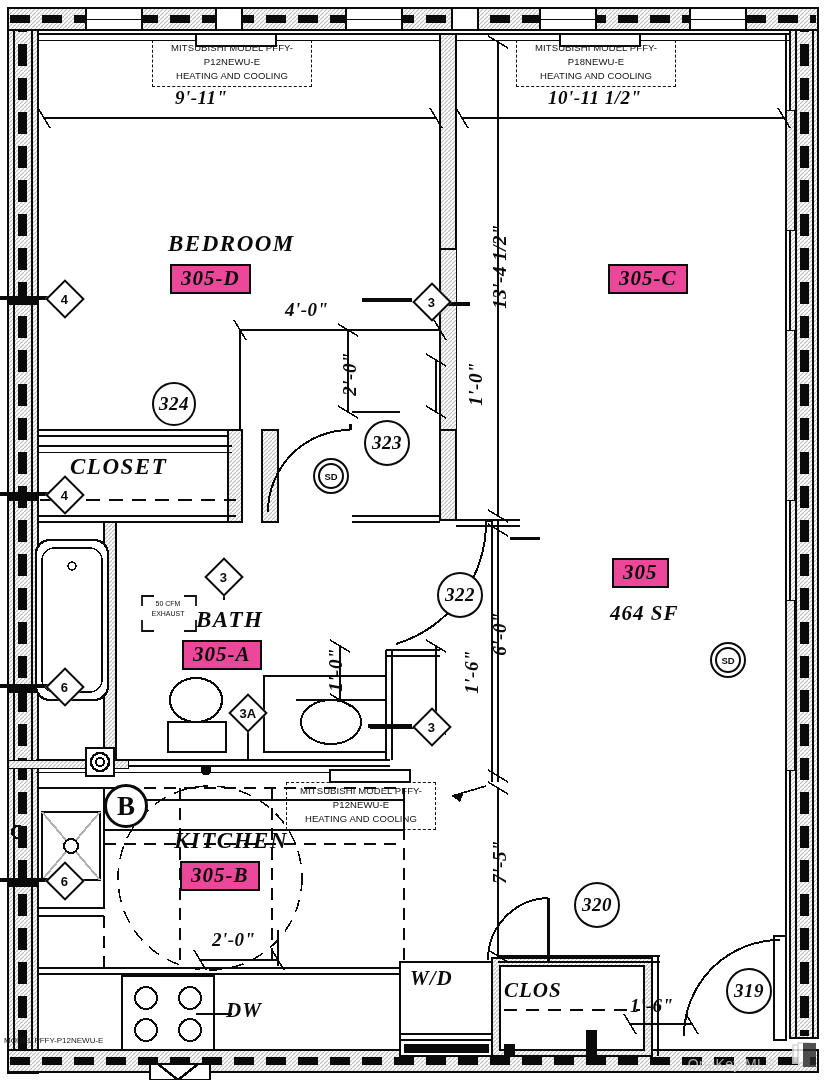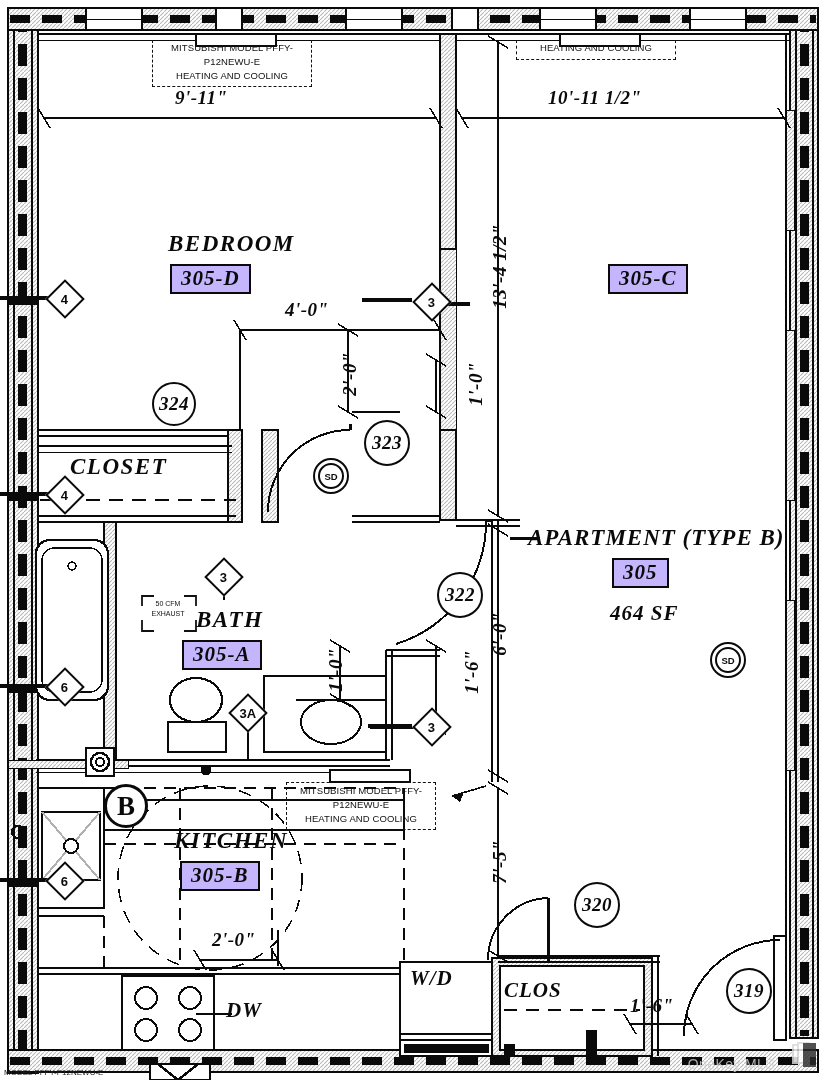--- a/index.html
+++ b/index.html
@@ -26,21 +26,21 @@
     font-style: italic;
     font-weight: bold;
     letter-spacing: 0.5px;
     line-height: 1;
   }
   .room-name { font-size: 23px; letter-spacing: 1.5px; }
   .room-num {
     font-size: 21px;
     border: 2px solid #0a0a0a;
     padding: 2px 9px 3px 9px;
-    background: #c4b5fd;
+    background: #ec4899;
     letter-spacing: 1px;
   }
   .apt-title { font-size: 23px; letter-spacing: 1px; }
   .apt-sf { font-size: 21px; letter-spacing: 1px; }
   .dim { font-size: 19px; letter-spacing: 0.5px; }
   .dim-v { transform-origin: 0 0; }
   .small-room { font-size: 21px; letter-spacing: 1px; }
 
   .hvac-note {
     position: absolute;
@@ -411,20 +411,21 @@
       <path d="M452,796 L464,792 L460,802 Z" fill="#0a0a0a" stroke="none"></path>
     </g>
   </svg>
 
   <div class="hvac-note" style="left:152px; top:40px; width:160px;">
     <div>MITSUBISHI MODEL PFFY-P12NEWU-E</div>
     <div>HEATING AND COOLING</div>
   </div>
 
   <div class="hvac-note" style="left:516px; top:40px; width:160px;">
+    <div>MITSUBISHI MODEL PFFY-P18NEWU-E</div>
     <div>HEATING AND COOLING</div>
   </div>
 
   <div class="hvac-note" style="left:286px; top:782px; width:150px; border:1.6px dashed #111;">
     <div>MITSUBISHI MODEL PFFY-P12NEWU-E</div>
     <div>HEATING AND COOLING</div>
   </div>
 
   <div class="exhaust-note" style="left:142px; top:597px; width:52px;">
     <div>50 CFM</div>
@@ -449,21 +450,20 @@
   <div class="lbl room-name" style="left:196px; top:608px;">BATH</div>
   <div class="lbl room-num" style="left:182px; top:640px;">305-A</div>
 
   <div class="lbl room-name" style="left:174px; top:829px;">KITCHEN</div>
   <div class="lbl room-num" style="left:180px; top:861px;">305-B</div>
 
   <div class="lbl small-room" style="left:410px; top:968px;">W/D</div>
   <div class="lbl small-room" style="left:504px; top:980px;">CLOS</div>
   <div class="lbl small-room" style="left:226px; top:1000px;">DW</div>
 
-  <div class="lbl apt-title" style="left:528px; top:526px;">APARTMENT (TYPE B)</div>
   <div class="lbl room-num" style="left:612px; top:558px;">305</div>
   <div class="lbl apt-sf" style="left:610px; top:603px;">464 SF</div>
 
   <div class="lbl dim" style="left:175px; top:88px;">9'-11"</div>
   <div class="lbl dim" style="left:548px; top:88px;">10'-11 1/2"</div>
 
   <div class="lbl dim dim-v" style="left:490px; top:224px; transform:rotate(-90deg) translate(-100%,0);">13'-4 1/2"</div>
 
   <div class="lbl dim" style="left:285px; top:300px;">4'-0"</div>
 
@@ -512,21 +512,21 @@
   <div class="tag-diamond" style="left:210px; top:563px; width:28px; height:28px;">
     <span>3</span>
   </div>
   <div class="tag-diamond" style="left:234px; top:699px; width:28px; height:28px;">
     <span>3A</span>
   </div>
   <div class="tag-diamond" style="left:418px; top:713px; width:28px; height:28px;">
     <span>3</span>
   </div>
 
-  <div class="edge-note" style="left:4px; top:1068px;">MODEL PFFY-P12NEWU-E</div>
+  <div class="edge-note" style="left:4px; top:1036px;">MODEL PFFY-P12NEWU-E</div>
 
   <div id="watermark">
     <span class="wm-text">OneKey MLS</span>
     <span class="wm-mark">
         <i></i>
         <i></i>
         <i></i>
       </span>
   </div>
 

